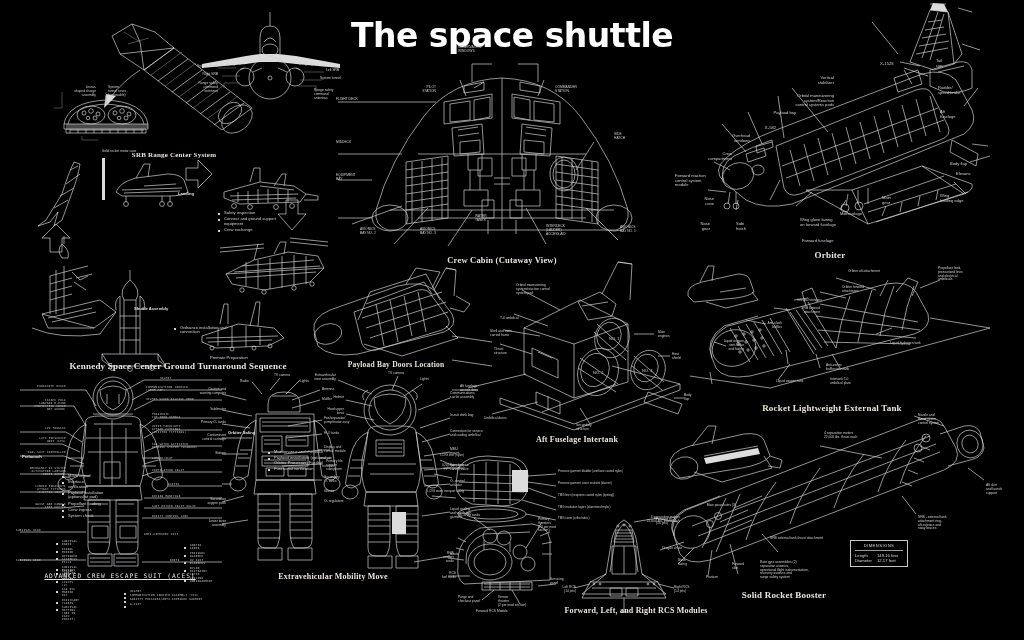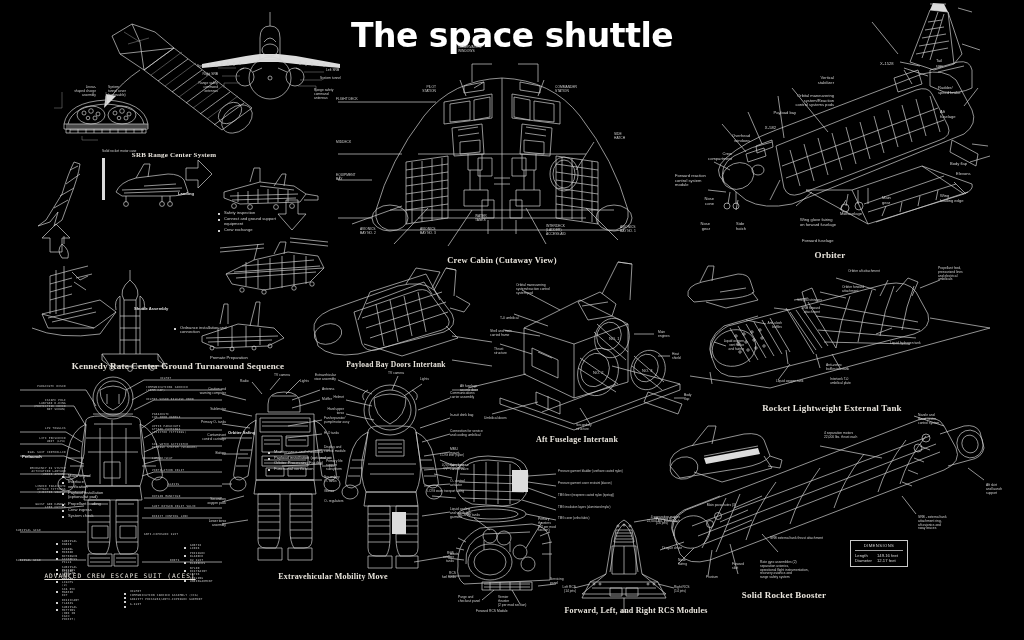--- a/index.html
+++ b/index.html
@@ -718,21 +718,21 @@
     <div class="lbl tiny" style="left:116px; top:142px; width:96px;">
       <div class="phase-title">Shuttle Assembly</div>
       <ul class="bullets">
         <li>Ordnance installation
 and connection</li>
       </ul>
     </div>
 
     <div class="lbl tiny" style="left:192px; top:200px;">Premate Preparation</div>
 
-    <div class="cap" style="left:30px; top:205px; width:260px; font-size:9px;">Kennedy Rate Center Ground Turnaround Sequence</div>
+    <div class="cap" style="left:30px; top:205px; width:260px; font-size:9px;">Kennedy Space Center Ground Turnaround Sequence</div>
   </div>
 
   <div class="panel" style="left:306px; top:278px; width:190px; height:100px;">
 
     <svg class="art" width="180" height="80" viewBox="0 0 180 80">
       <path d="M8 52 Q6 40 24 32 L92 8 Q116 2 128 12 L146 36 Q152 48 138 54 L52 76 Q24 80 12 68 Z"></path>
 
       <path d="M48 34 L112 12 Q122 10 126 18 L142 40 Q146 48 136 52 L70 72 Q60 74 56 66 Z"></path>
       <path d="M60 26 L118 4 L126 16"></path>
       <path d="M52 42 L64 14 L120 -4 L134 22"></path>
@@ -749,21 +749,21 @@
 
       <ellipse cx="22" cy="56" rx="14" ry="10" transform="rotate(-16 22 56)"></ellipse>
 
       <path d="M58 66 L96 78 L152 60 L140 48"></path>
 
       <path d="M128 12 L140 -10 L150 -8 L148 18"></path>
       <path d="M140 -10 L150 -8"></path>
       <path d="M150 18 L164 26 L158 34 L144 30"></path>
     </svg>
 
-    <div class="cap" style="left:0; top:82px; width:180px; font-size:7.5px;">Payload Bay Doors Intertank</div>
+    <div class="cap" style="left:0; top:82px; width:180px; font-size:7.5px;">Payload Bay Doors Location</div>
   </div>
 
   <div class="panel" style="left:452px; top:272px; width:240px; height:180px;">
 
     <svg class="art" width="240" height="165" viewBox="0 0 240 165">
 
       <path d="M72 56 L128 28 L176 52 L176 110 L122 126 L72 102 Z"></path>
       <path d="M72 56 L122 72 L176 52"></path>
       <path d="M122 72 L122 126"></path>
 

